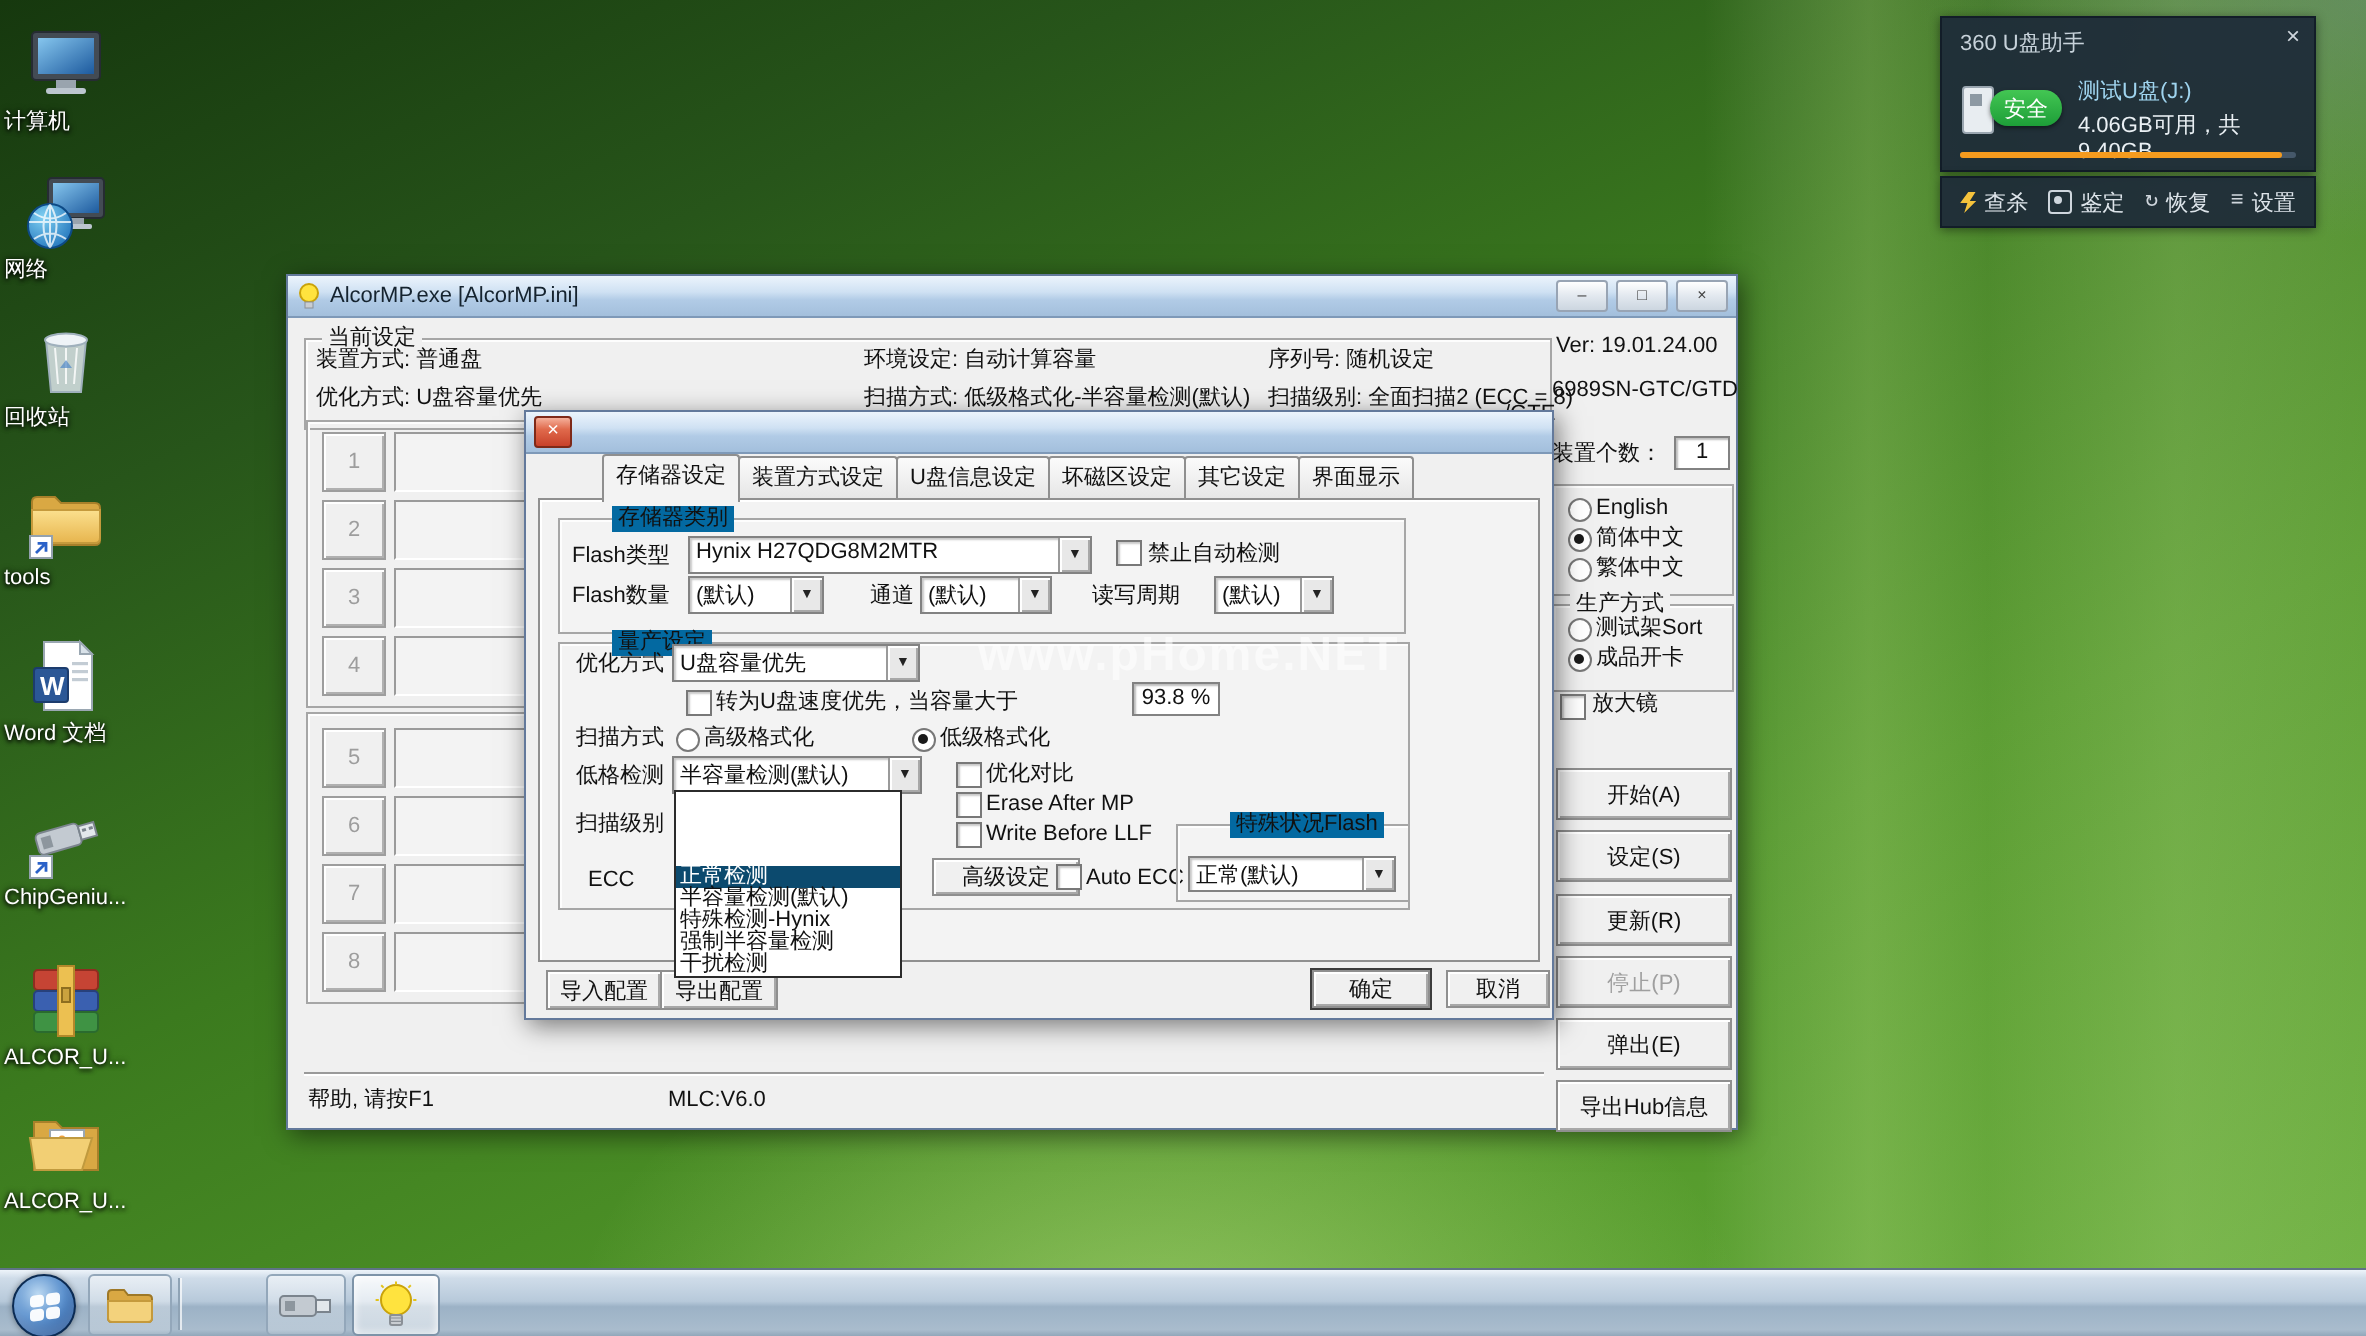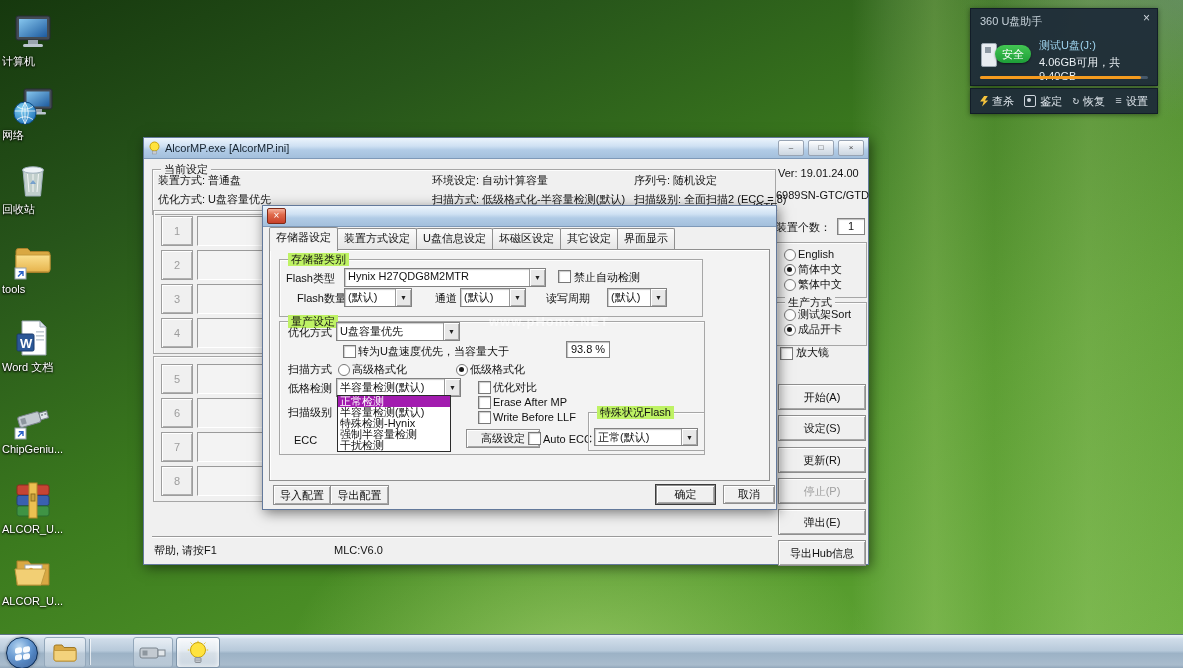--- a/index.html
+++ b/index.html
@@ -17,45 +17,45 @@
   .win{position:absolute;background:#f0f0f0;border:1px solid #63799b;box-shadow:2px 3px 12px rgba(0,0,0,.5);}
   .tbar{position:absolute;left:0;top:0;right:0;height:20px;display:flex;align-items:center;gap:4px;padding:0 4px;
     background:linear-gradient(#ecf4fc,#cfe1f3 40%,#b1cbe6 60%,#a3bfdc);border-bottom:1px solid #7e99b8;}
   .tbar .t{font-size:11px;color:#15232f;flex:1;}
   .winbtn{width:24px;height:14px;border:1px solid #98a4b4;border-radius:2px;display:flex;align-items:center;justify-content:center;
     background:linear-gradient(#ffffff,#e2e8ef 50%,#ccd6e0);font-size:8px;color:#444;line-height:1;}
   .closebtn{width:17px;height:14px;border:1px solid #7e2918;border-radius:2px;display:flex;align-items:center;justify-content:center;
     background:linear-gradient(#f5b09b,#e06a4c 40%,#c8412a);font-size:10px;color:#fff;line-height:1;}
   .groupbox{position:absolute;border:1px solid #a6a6a6;box-shadow:inset 1px 1px 0 #fdfdfd;}
   .legend{position:absolute;top:-7px;left:8px;background:#f0f0f0;padding:0 3px;font-size:11px;line-height:13px;white-space:nowrap;}
-  .legend.g3{background:#bef264;}
+  .legend.g3{background:#0369a1;margin-left:18px;}
   .btn{position:absolute;display:flex;align-items:center;justify-content:center;background:#f0f0f0;border:1px solid #8f8f8f;
     box-shadow:inset 1px 1px 0 #fff,inset -1px -1px 0 #a8a8a8;font-size:11px;white-space:nowrap;cursor:default;}
   .btn.disabled{color:#9f9f9f;}
   .btn.default{outline:1px solid #3c3c3c;}
   .sunken{position:absolute;background:#fff;border:1px solid #828282;box-shadow:inset 1px 1px 1px #bdbdbd;font-size:11px;}
   .combo{position:absolute;background:#fff;border:1px solid #828282;box-shadow:inset 1px 1px 1px #c9c9c9;display:flex;align-items:stretch;font-size:11px;}
   .combo .val{flex:1;padding:1px 3px 0;white-space:nowrap;overflow:hidden;}
   .combo .dd{width:15px;background:#e8e8e8;border-left:1px solid #9a9a9a;box-shadow:inset 1px 1px 0 #fff,inset -1px -1px 0 #a8a8a8;
     display:flex;align-items:center;justify-content:center;font-size:7px;color:#222;}
   .combo .dd::after{content:"▼";}
   .check{position:absolute;width:11px;height:11px;background:#fff;border:1px solid #787878;box-shadow:inset 1px 1px 1px #c9c9c9;}
   .radio{position:absolute;width:10px;height:10px;border-radius:50%;background:#fff;border:1px solid #787878;}
   .radio.on::after{content:"";position:absolute;left:2px;top:2px;width:5px;height:5px;border-radius:50%;background:#1a1a1a;}
   .portbtn{position:absolute;width:30px;height:28px;display:flex;align-items:center;justify-content:center;background:#f0f0f0;
     border:1px solid #9d9d9d;box-shadow:inset 1px 1px 0 #fff,inset -1px -1px 0 #b0b0b0;color:#9d9d9d;font-size:11px;}
   .portpanel{position:absolute;height:28px;background:#f3f3f3;border:1px solid;border-color:#9a9a9a #fff #fff #9a9a9a;}
-  .tabs{position:absolute;display:flex;align-items:flex-end;}
+  .tabs{position:absolute;display:flex;align-items:flex-end;margin-left:32px;}
   .tab{font-size:11px;padding:2px 6px 3px;border:1px solid #8f8f8f;border-bottom:none;margin-right:-1px;border-radius:2px 2px 0 0;
     background:linear-gradient(#fbfbfb,#e6e6e6);position:relative;white-space:nowrap;}
   .tab.active{background:#f3f3f3;padding-bottom:6px;top:2px;z-index:3;}
   .tabpage{position:absolute;background:#f3f3f3;border:1px solid #8f8f8f;box-shadow:inset 1px 1px 0 #fff;}
   .list{position:absolute;background:#fff;border:1px solid #2b2b2b;z-index:30;font-size:11px;}
   .list .it{height:11px;line-height:11px;padding:0 2px;white-space:nowrap;color:#111;}
-  .list .it.sel{background:#a21caf;color:#fff;}
+  .list .it.sel{background:#0c4a6e;color:#fff;margin-top:37px;}
   .dicon{position:absolute;left:2px;width:62px;text-align:left;cursor:default;}
   .dicon .ic{width:42px;height:42px;margin:0 auto;}
   .dicon .lab{margin-top:1px;font-size:11px;color:#fff;line-height:12px;text-shadow:0 1px 2px #000,0 0 3px rgba(0,0,0,.9);}
   
   .up-box{position:absolute;background:rgba(30,43,56,.94);border:1px solid #121d28;box-shadow:0 1px 5px rgba(0,0,0,.45);}
   .up-title{position:absolute;left:9px;top:5px;color:#c7d2da;font-size:11px;}
   .up-x{position:absolute;right:7px;top:3px;color:#cfd6dd;font-size:12px;line-height:12px;}
   .up-badge{position:absolute;left:24px;top:36px;width:36px;height:18px;border-radius:9px;background:linear-gradient(#43c653,#1d9e38);
     color:#fff;font-size:11px;display:flex;align-items:center;justify-content:center;box-shadow:0 1px 2px rgba(0,0,0,.5);}
   .up-usb{position:absolute;left:10px;top:34px;width:14px;height:22px;background:#e8edf1;border:1px solid #9aa6b0;border-radius:2px;}
@@ -75,21 +75,21 @@
     background:linear-gradient(#eef4fa,#cfdce9 12%,#b7c9da 46%,#9cb2c6 54%,#a9bccd 88%,#8aa0b4);}
   .tb-btn{position:absolute;top:2px;height:29px;border:1px solid #93a7ba;border-radius:3px;
     background:linear-gradient(rgba(255,255,255,.5),rgba(255,255,255,.15));display:flex;align-items:center;justify-content:center;}
   .tb-btn.active{background:linear-gradient(rgba(255,255,255,.8),rgba(255,255,255,.4));box-shadow:inset 0 0 5px #fff;border-color:#7d93a8;}
   .orb{position:absolute;left:6px;top:2px;width:30px;height:30px;border-radius:50%;border:1px solid #0c2b52;
     background:radial-gradient(circle at 40% 30%, #bcd9f2, #5e93cf 45%, #1f549b 75%, #123d77);
     box-shadow:inset 0 -4px 6px rgba(255,255,255,.25),0 0 3px rgba(0,0,0,.4);display:flex;align-items:center;justify-content:center;}
   .orb .logo{width:15px;height:13px;display:grid;grid-template-columns:1fr 1fr;grid-template-rows:1fr 1fr;gap:1.5px;transform:skewY(-8deg);}
   .orb .logo span{background:#fff;border-radius:2px;opacity:.95;}
   .tb-sep{position:absolute;top:4px;width:0;height:26px;border-left:1px solid #8fa3b5;border-right:1px solid rgba(255,255,255,.7);}
-  .wm{position:absolute;font-size:13px;font-weight:bold;letter-spacing:1px;color:rgba(255,255,255,.55);z-index:5;pointer-events:none;}
+  .wm{position:absolute;font-size:24px;font-weight:bold;letter-spacing:1px;color:rgba(255,255,255,.55);z-index:5;pointer-events:none;}
 </style>
 </head>
 <body>
 
 <div class="dicon" style="top:12px">
   <div class="ic">
     <svg width="42" height="40" viewBox="0 0 42 40">
         <defs>
           <linearGradient id="cg1" x1="0" y1="0" x2="1" y2="1">
             <stop offset="0" stop-color="#86c6ee"></stop>
@@ -309,21 +309,21 @@
   <div class="groupbox" style="left:16px;top:53px;width:422px;height:56px;z-index:2">
     <span class="legend g3">存储器类别</span>
   </div>
   <span class="lbl" style="left:23px;top:66px;z-index:2">Flash类型</span>
   <div class="combo" style="left:81px;top:62px;width:200px;height:17px;z-index:2">
     <span class="val">Hynix H27QDG8M2MTR</span>
       <span class="dd"></span>
   </div>
   <span class="check" style="left:295px;top:64px;z-index:2"></span>
   <span class="lbl" style="left:311px;top:65px;z-index:2">禁止自动检测</span>
-  <span class="lbl" style="left:34px;top:86px;z-index:2">Flash数量</span>
+  <span class="lbl" style="left:23px;top:86px;z-index:2">Flash数量</span>
   <div class="combo" style="left:81px;top:82px;width:66px;height:17px;z-index:2">
     <span class="val">(默认)</span>
       <span class="dd"></span>
   </div>
   <span class="lbl" style="left:172px;top:86px;z-index:2">通道</span>
   <div class="combo" style="left:197px;top:82px;width:64px;height:17px;z-index:2">
     <span class="val">(默认)</span>
       <span class="dd"></span>
   </div>
   <span class="lbl" style="left:283px;top:86px;z-index:2">读写周期</span>

